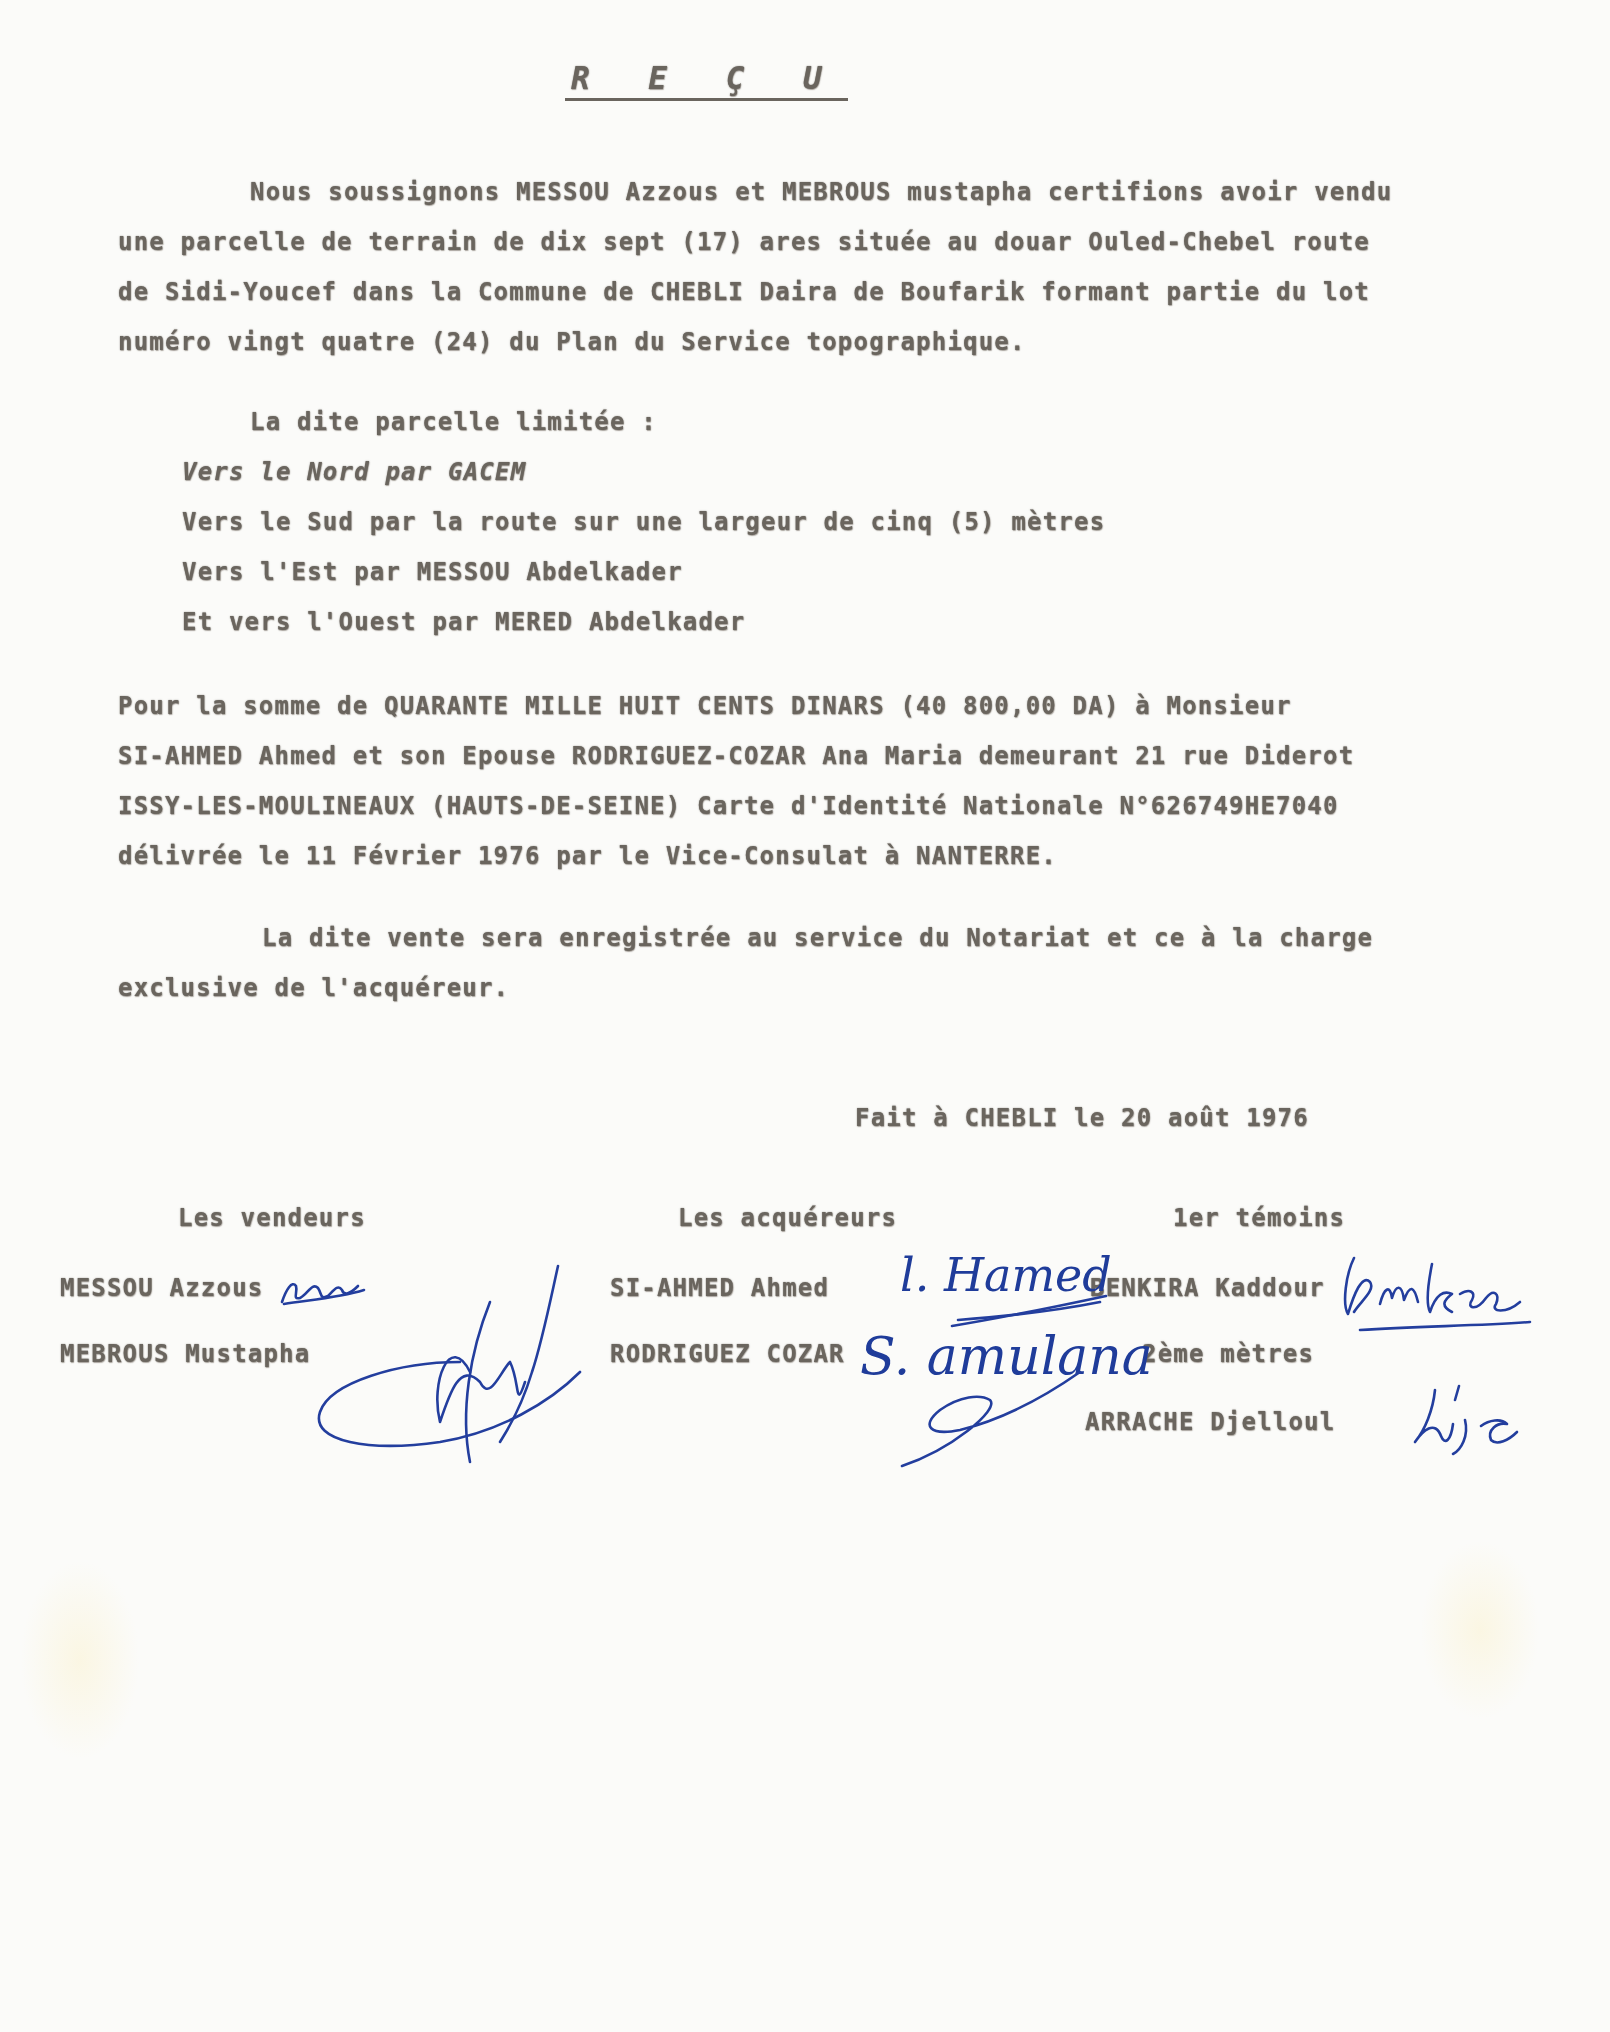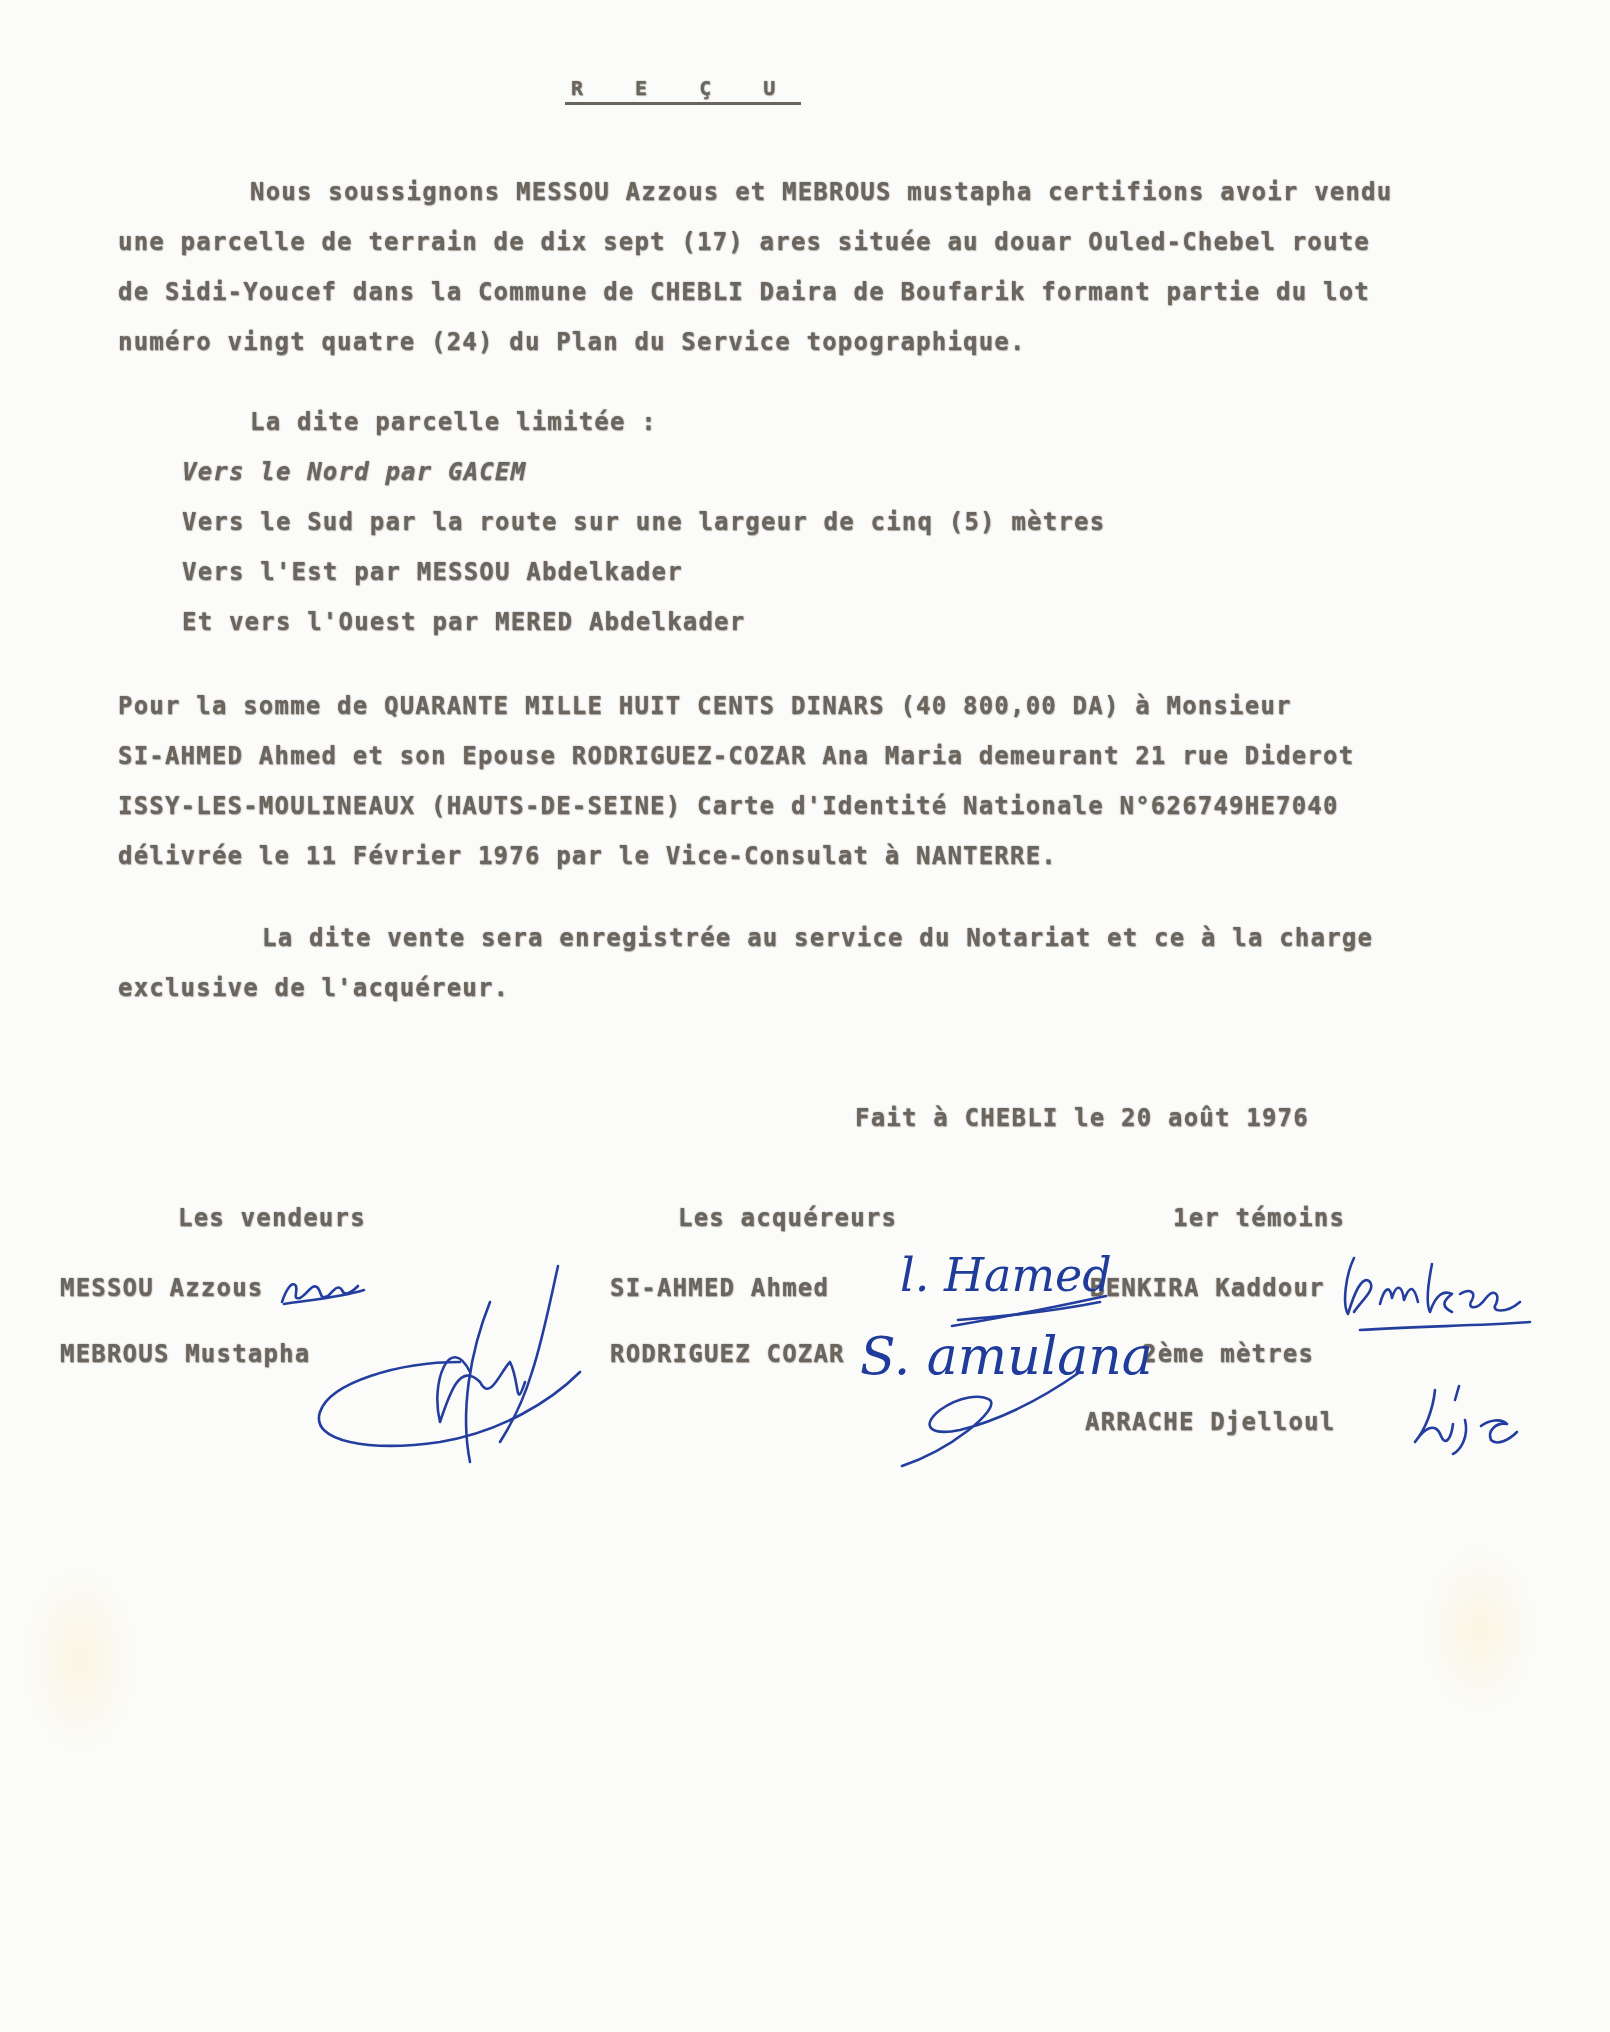--- a/index.html
+++ b/index.html
@@ -16,22 +16,22 @@
     font-family: "DejaVu Sans Mono", "Liberation Mono", monospace;
     font-weight: bold;
     font-size: 24px;
     letter-spacing: 1.2px;
     color: #6a655e;
     white-space: nowrap;
     text-shadow: 0 0 1.5px rgba(90,85,78,0.7), 0.6px 0.6px 1px rgba(120,110,100,0.5);
     filter: blur(0.35px);
   }
   .title {
-    left: 565px; top: 76px; font-size: 20px; letter-spacing: 20px;
-    border-bottom: 3px solid #6a655e; padding: 0 6px 2px 6px;
+    left: 565px; top: 60px; font-size: 31px; letter-spacing: 20px;
+    border-bottom: 3px solid #6a655e; padding: 0 6px 2px 6px; font-style: italic;
   }
   .sig {
     position: absolute;
     font-family: "DejaVu Serif", "Liberation Serif", serif;
     font-style: italic;
     color: #1f3c9a;
     white-space: nowrap;
   }
   svg.ink { position: absolute; overflow: visible; }
   svg.ink path { fill: none; stroke: #233e9e; stroke-width: 2.6; stroke-linecap: round; stroke-linejoin: round; }

